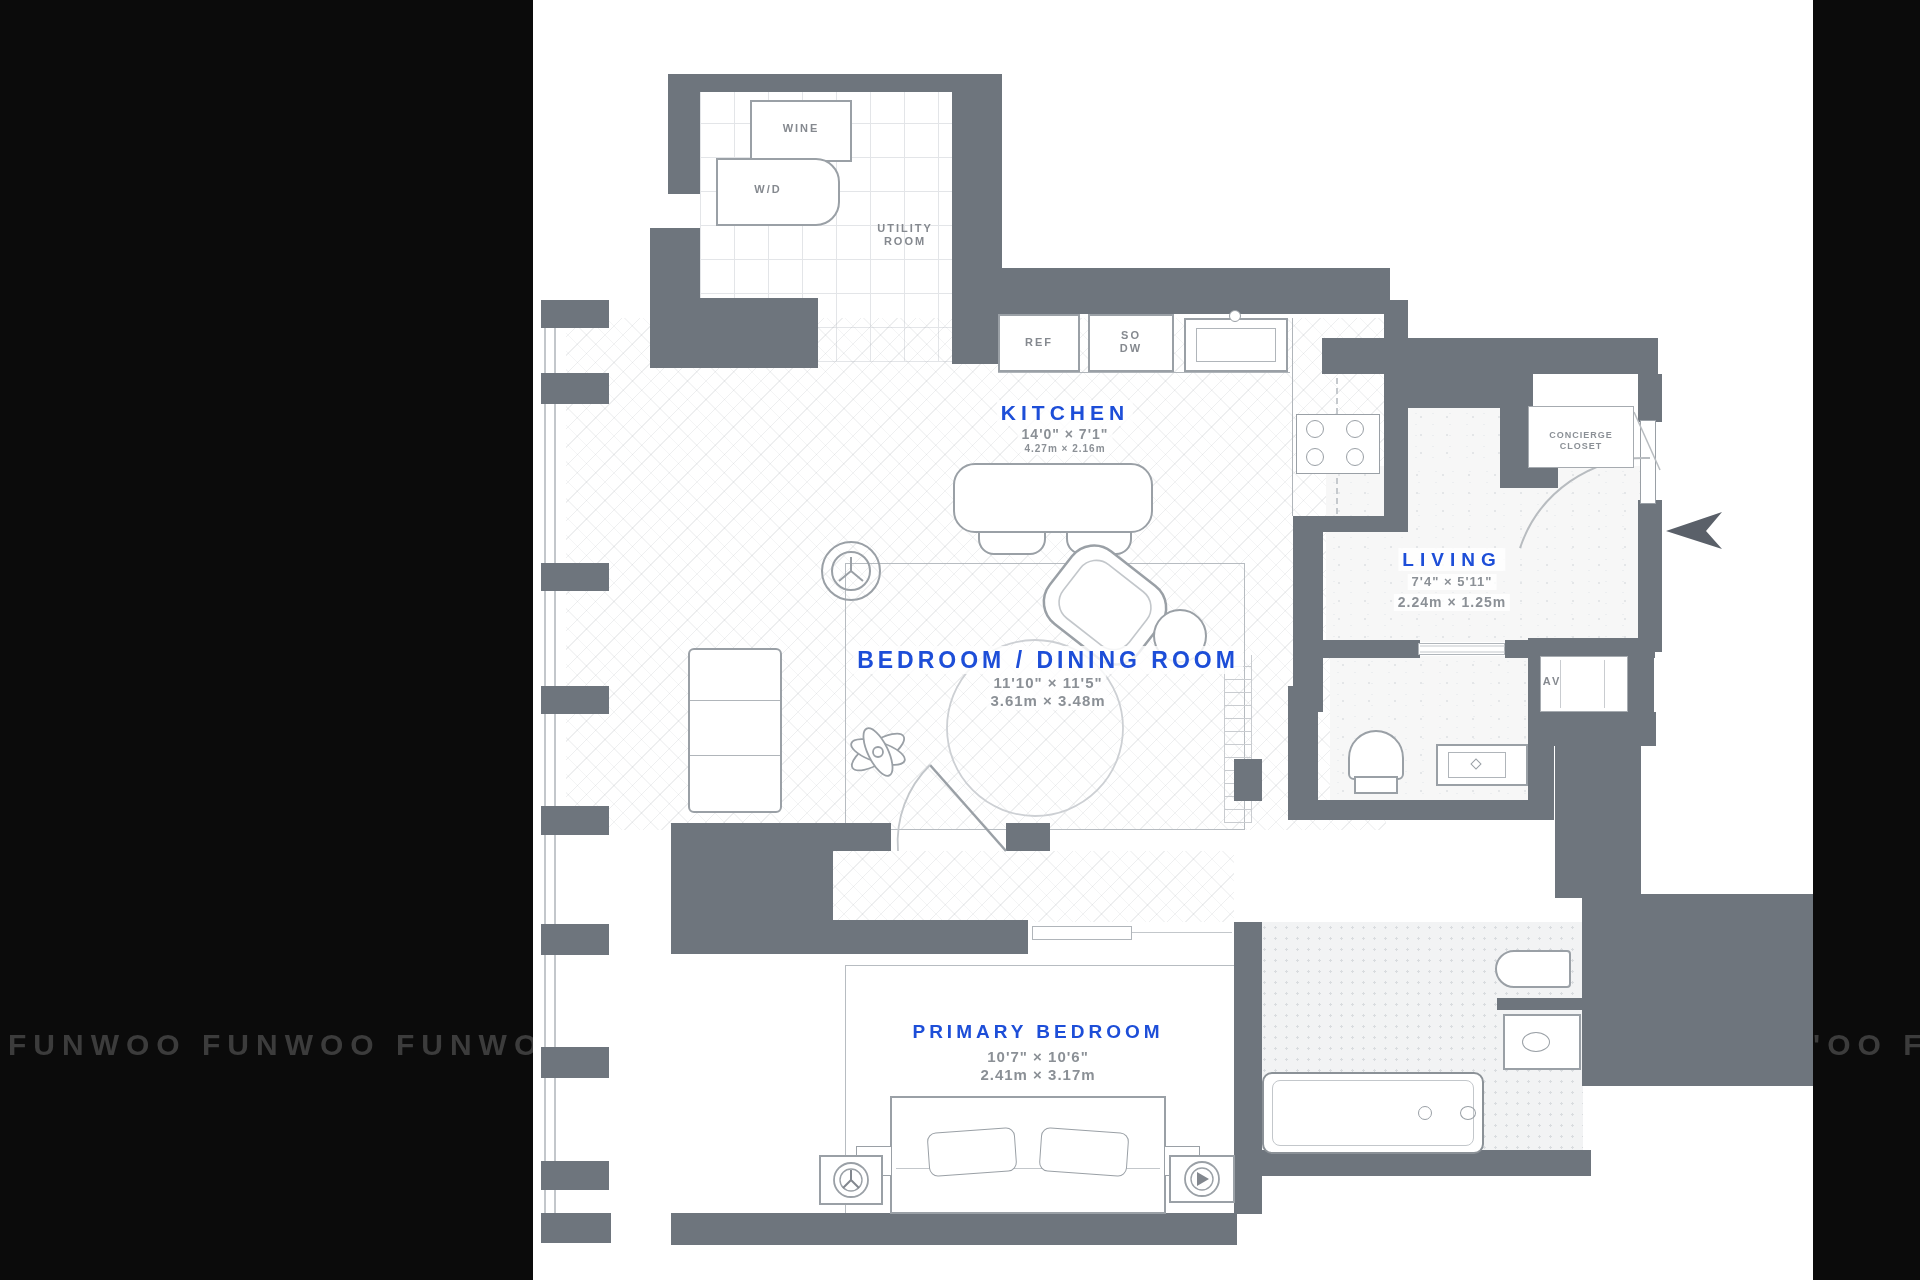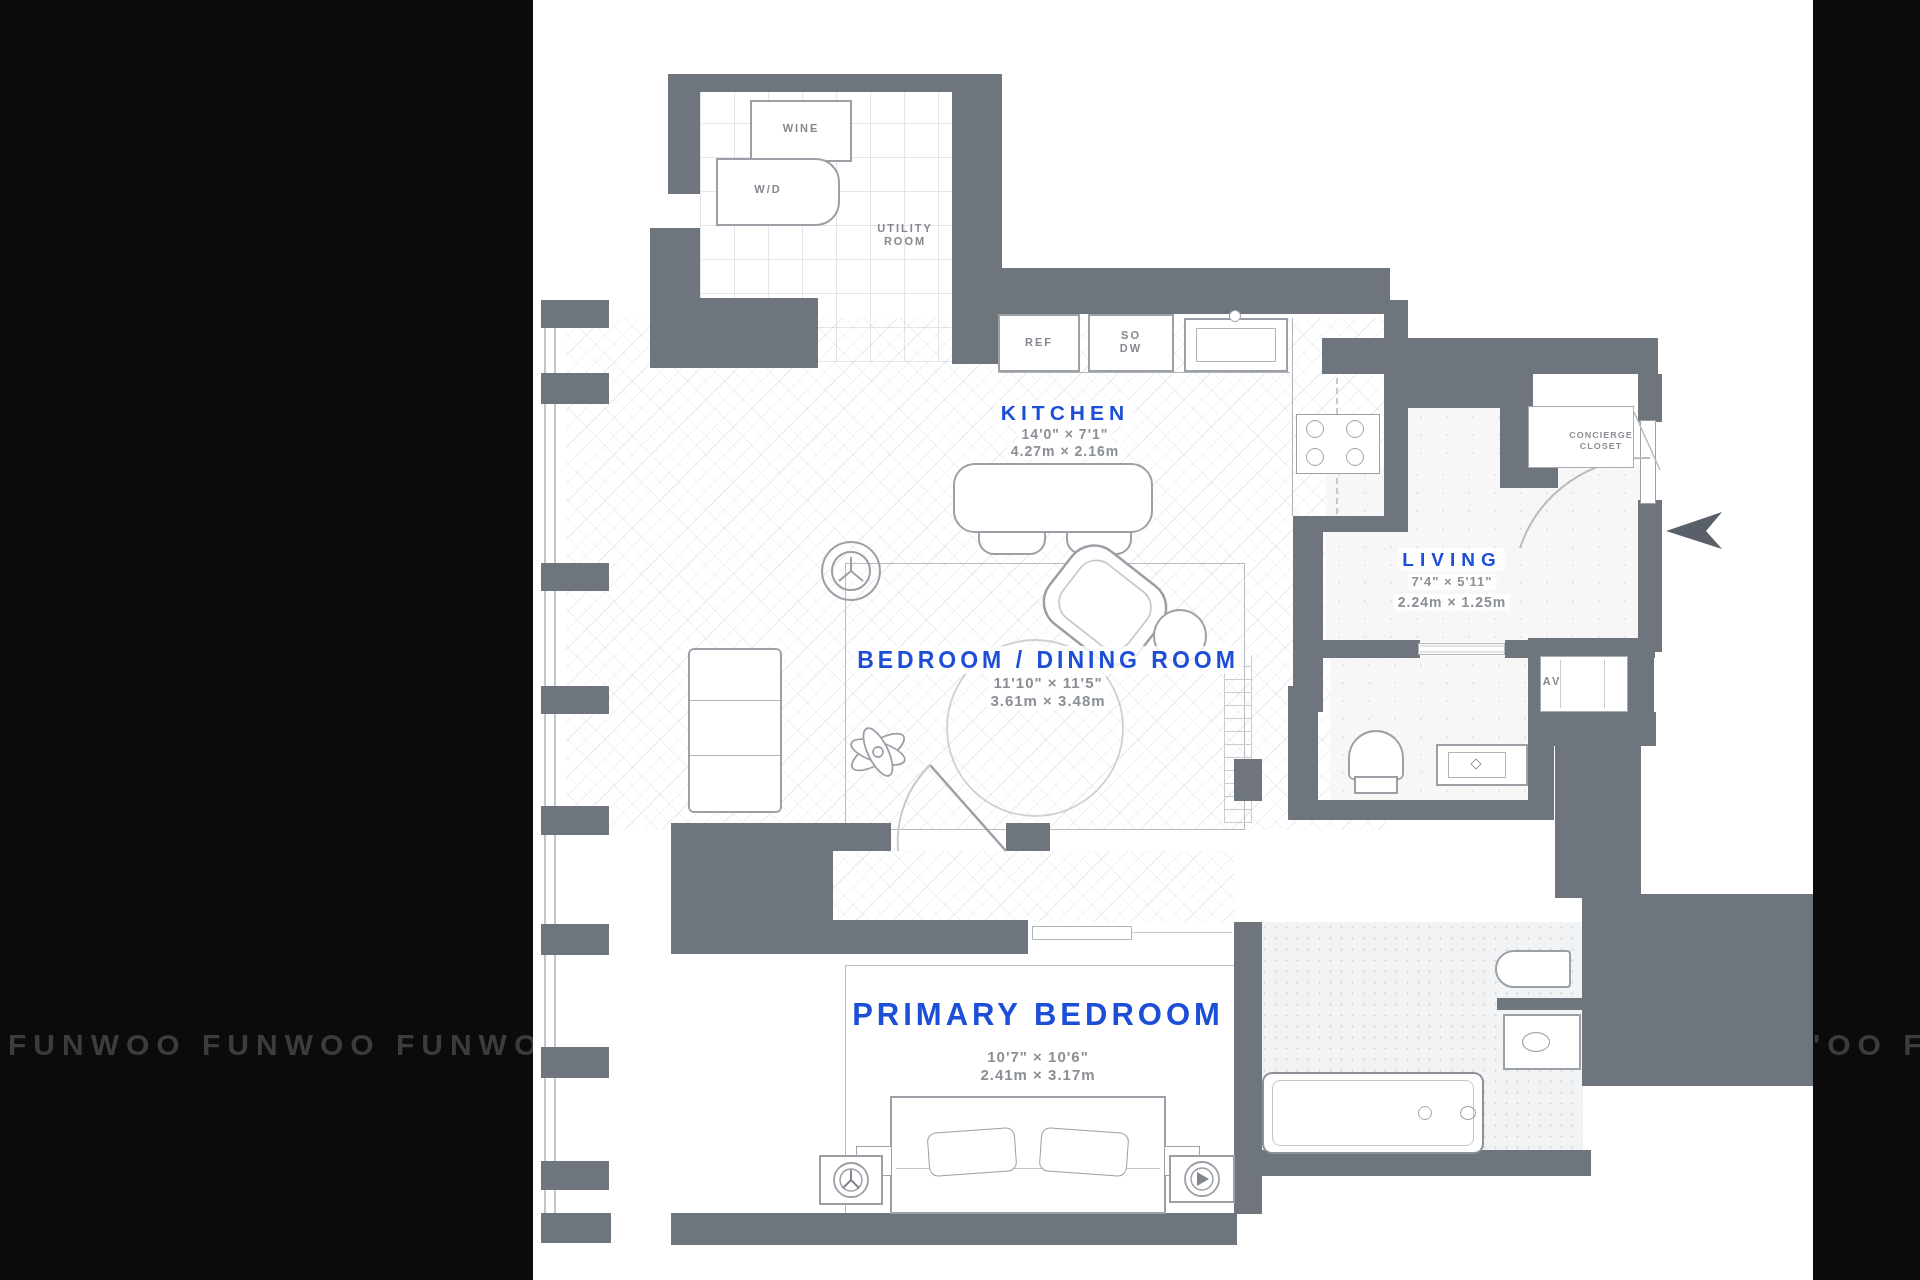--- a/index.html
+++ b/index.html
@@ -206,35 +206,35 @@
   <div class="lbl sm" style="left:801px;top:122px;">WINE</div>
   <div class="lbl sm" style="left:768px;top:183px;">W/D</div>
   <div class="lbl sm pre" style="left:905px;top:222px;background:transparent;">UTILITY
 ROOM</div>
   <div class="lbl sm" style="left:1039px;top:336px;background:transparent;">REF</div>
   <div class="lbl sm pre" style="left:1131px;top:329px;background:transparent;">SO
 DW</div>
 
   <div class="lbl hd" style="left:1065px;top:400px;font-size:21px;">KITCHEN</div>
   <div class="lbl dim" style="left:1065px;top:426px;font-size:14px;">14'0" × 7'1"</div>
-  <div class="lbl dim" style="left:1065px;top:443px;font-size:14px;">4.27m × 2.16m</div>
+  <div class="lbl dim" style="left:1065px;top:443px;font-size:10px;">4.27m × 2.16m</div>
 
   <div class="lbl hd" style="left:1452px;top:548px;font-size:19px;letter-spacing:6px;">LIVING</div>
   <div class="lbl dim" style="left:1452px;top:574px;font-size:13px;">7'4" × 5'11"</div>
   <div class="lbl dim" style="left:1452px;top:594px;font-size:14px;">2.24m × 1.25m</div>
 
-  <div class="lbl pre" style="left:1581px;top:430px;font-size:9px;letter-spacing:1px;font-weight:700;color:#8b9096;background:transparent;margin-left:20px;">CONCIERGE
+  <div class="lbl pre" style="left:1581px;top:430px;font-size:9px;letter-spacing:1px;font-weight:700;color:#8b9096;background:transparent;">CONCIERGE
 CLOSET</div>
   <div class="lbl sm" style="left:1552px;top:675px;background:transparent;">AV</div>
 
   <div class="lbl hd" style="left:1048px;top:646px;font-size:23px;letter-spacing:4px;">BEDROOM / DINING ROOM</div>
   <div class="lbl dim" style="left:1048px;top:674px;font-size:15px;">11'10" × 11'5"</div>
   <div class="lbl dim" style="left:1048px;top:692px;font-size:15px;">3.61m × 3.48m</div>
 
-  <div class="lbl hd" style="left:1038px;top:996px;font-size:31px;letter-spacing:4px;">PRIMARY BEDROOM</div>
+  <div class="lbl hd" style="left:1038px;top:1020px;font-size:19px;letter-spacing:4px;">PRIMARY BEDROOM</div>
   <div class="lbl dim" style="left:1038px;top:1048px;font-size:15px;">10'7" × 10'6"</div>
   <div class="lbl dim" style="left:1038px;top:1066px;font-size:15px;">2.41m × 3.17m</div>
 
 
   <div class="abs" style="left:0;top:0;width:533px;height:1280px;background:#0b0b0b;"></div>
   <div class="abs" style="left:1813px;top:0;width:107px;height:1280px;background:#0b0b0b;"></div>
   <div class="wm" style="left:8px;top:1028px;width:525px;">FUNWOO FUNWOO FUNWOO FUNW</div>
   <div class="wm" style="left:1813px;top:1028px;width:107px;">'OO FU</div>
 
   <svg width="1920" height="1280" viewBox="0 0 1920 1280">

